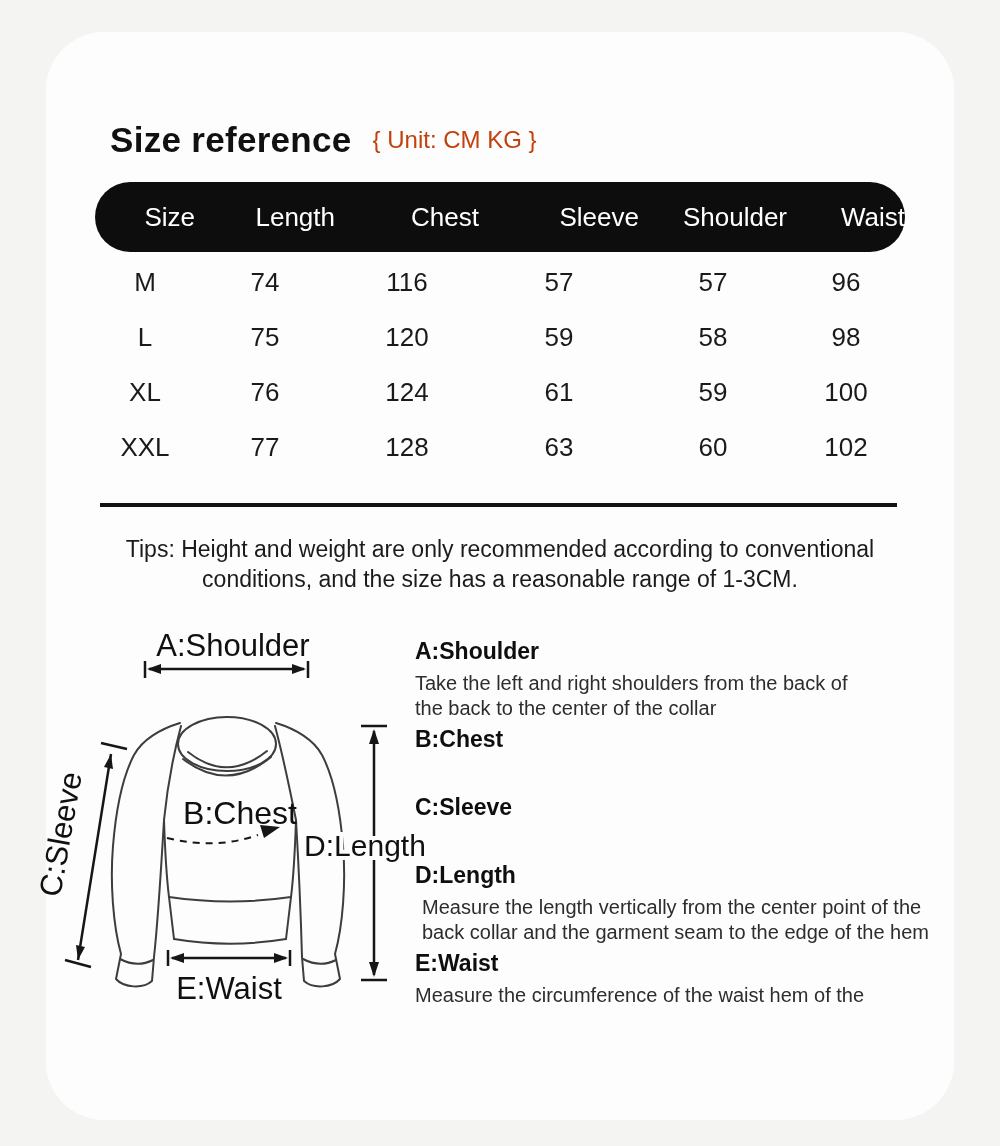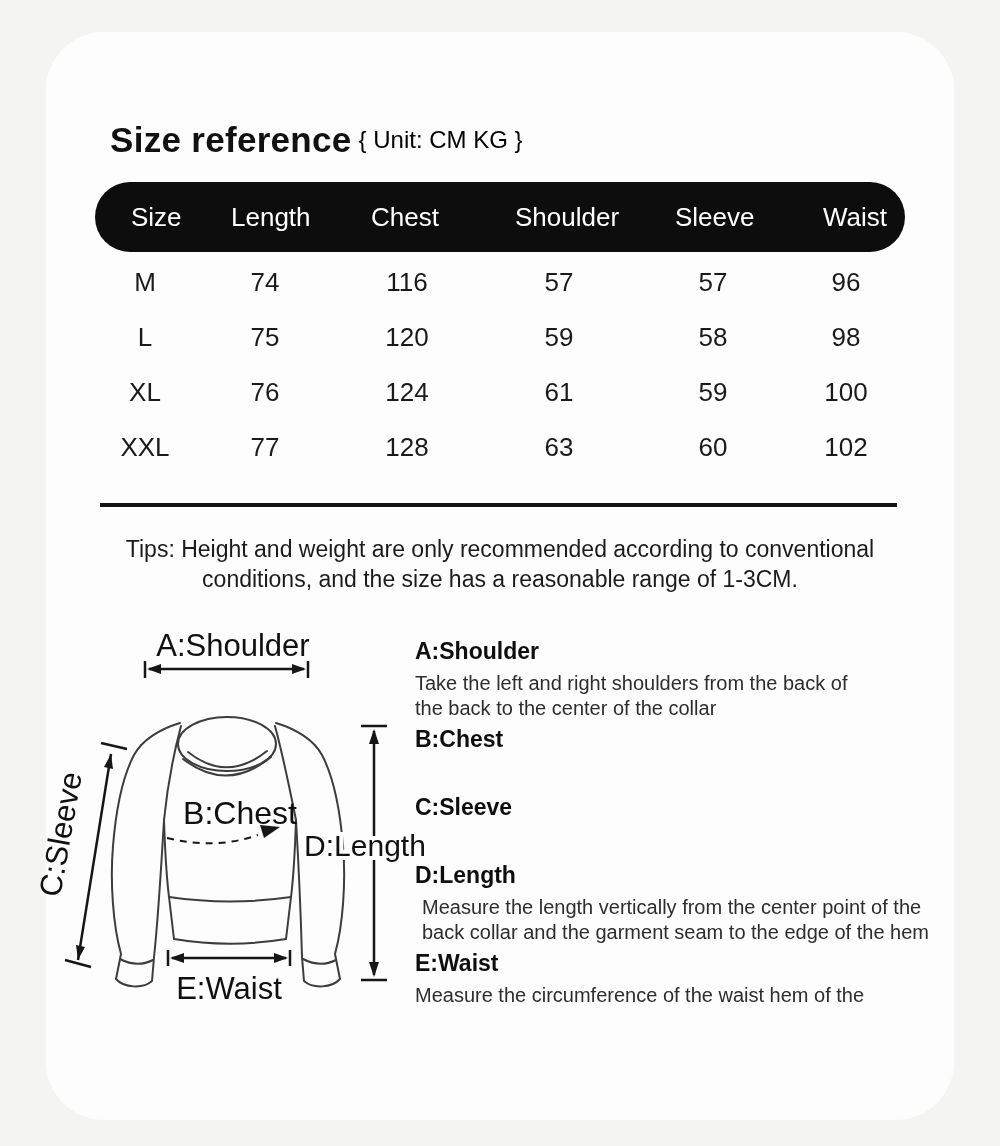--- a/index.html
+++ b/index.html
@@ -15,29 +15,29 @@
     position: absolute; left: 46px; top: 32px;
     width: 908px; height: 1088px;
     background: #fdfdfd;
     border-radius: 58px;
   }
   .title-row {
     position: absolute; left: 110px; top: 120px;
     display: flex; align-items: center; color: #111;
   }
   .title { font-size: 35px; font-weight: bold; letter-spacing: 0.3px; }
-  .unit { font-size: 24px; margin-left: 7px; color: #000000; font-weight: normal; }
+  .unit { font-size: 24px; margin-left: 21px; color: #c2410c; font-weight: normal; }
 
   .size-table { position: absolute; left: 95px; top: 182px; width: 810px; }
   .thead {
     height: 70px; background: #0d0d0d; border-radius: 36px;
     display: grid; grid-template-columns: 100px 140px 144px 160px 148px 118px;
     align-items: center; color: #ffffff; font-size: 26px;
   }
-  .thead .cell { text-align: left; margin-left: 36px; }
+  .thead .cell { text-align: right; margin-left: 36px; }
   .tbody { padding-top: 3px; }
   .trow {
     height: 55px;
     display: grid; grid-template-columns: 100px 140px 144px 160px 148px 118px;
     align-items: center; font-size: 26px; color: #1a1a1a;
   }
   .trow .cell { text-align: center; }
 
   .divider { position: absolute; left: 100px; top: 503px; width: 797px; height: 4px; background: #121212; }
 
@@ -68,22 +68,22 @@
 <div class="title-row">
   <span class="title">Size reference</span>
   <span class="unit">{ Unit: CM KG }</span>
 </div>
 
 <div class="size-table">
   <div class="thead">
     <span class="cell">Size</span>
     <span class="cell">Length</span>
     <span class="cell">Chest</span>
+    <span class="cell">Sleeve</span>
     <span class="cell">Shoulder</span>
-    <span class="cell">Sleeve</span>
     <span class="cell">Waist</span>
   </div>
   <div class="tbody">
     <div class="trow">
       <span class="cell">M</span>
       <span class="cell">74</span>
       <span class="cell">116</span>
       <span class="cell">57</span>
       <span class="cell">57</span>
       <span class="cell">96</span>

